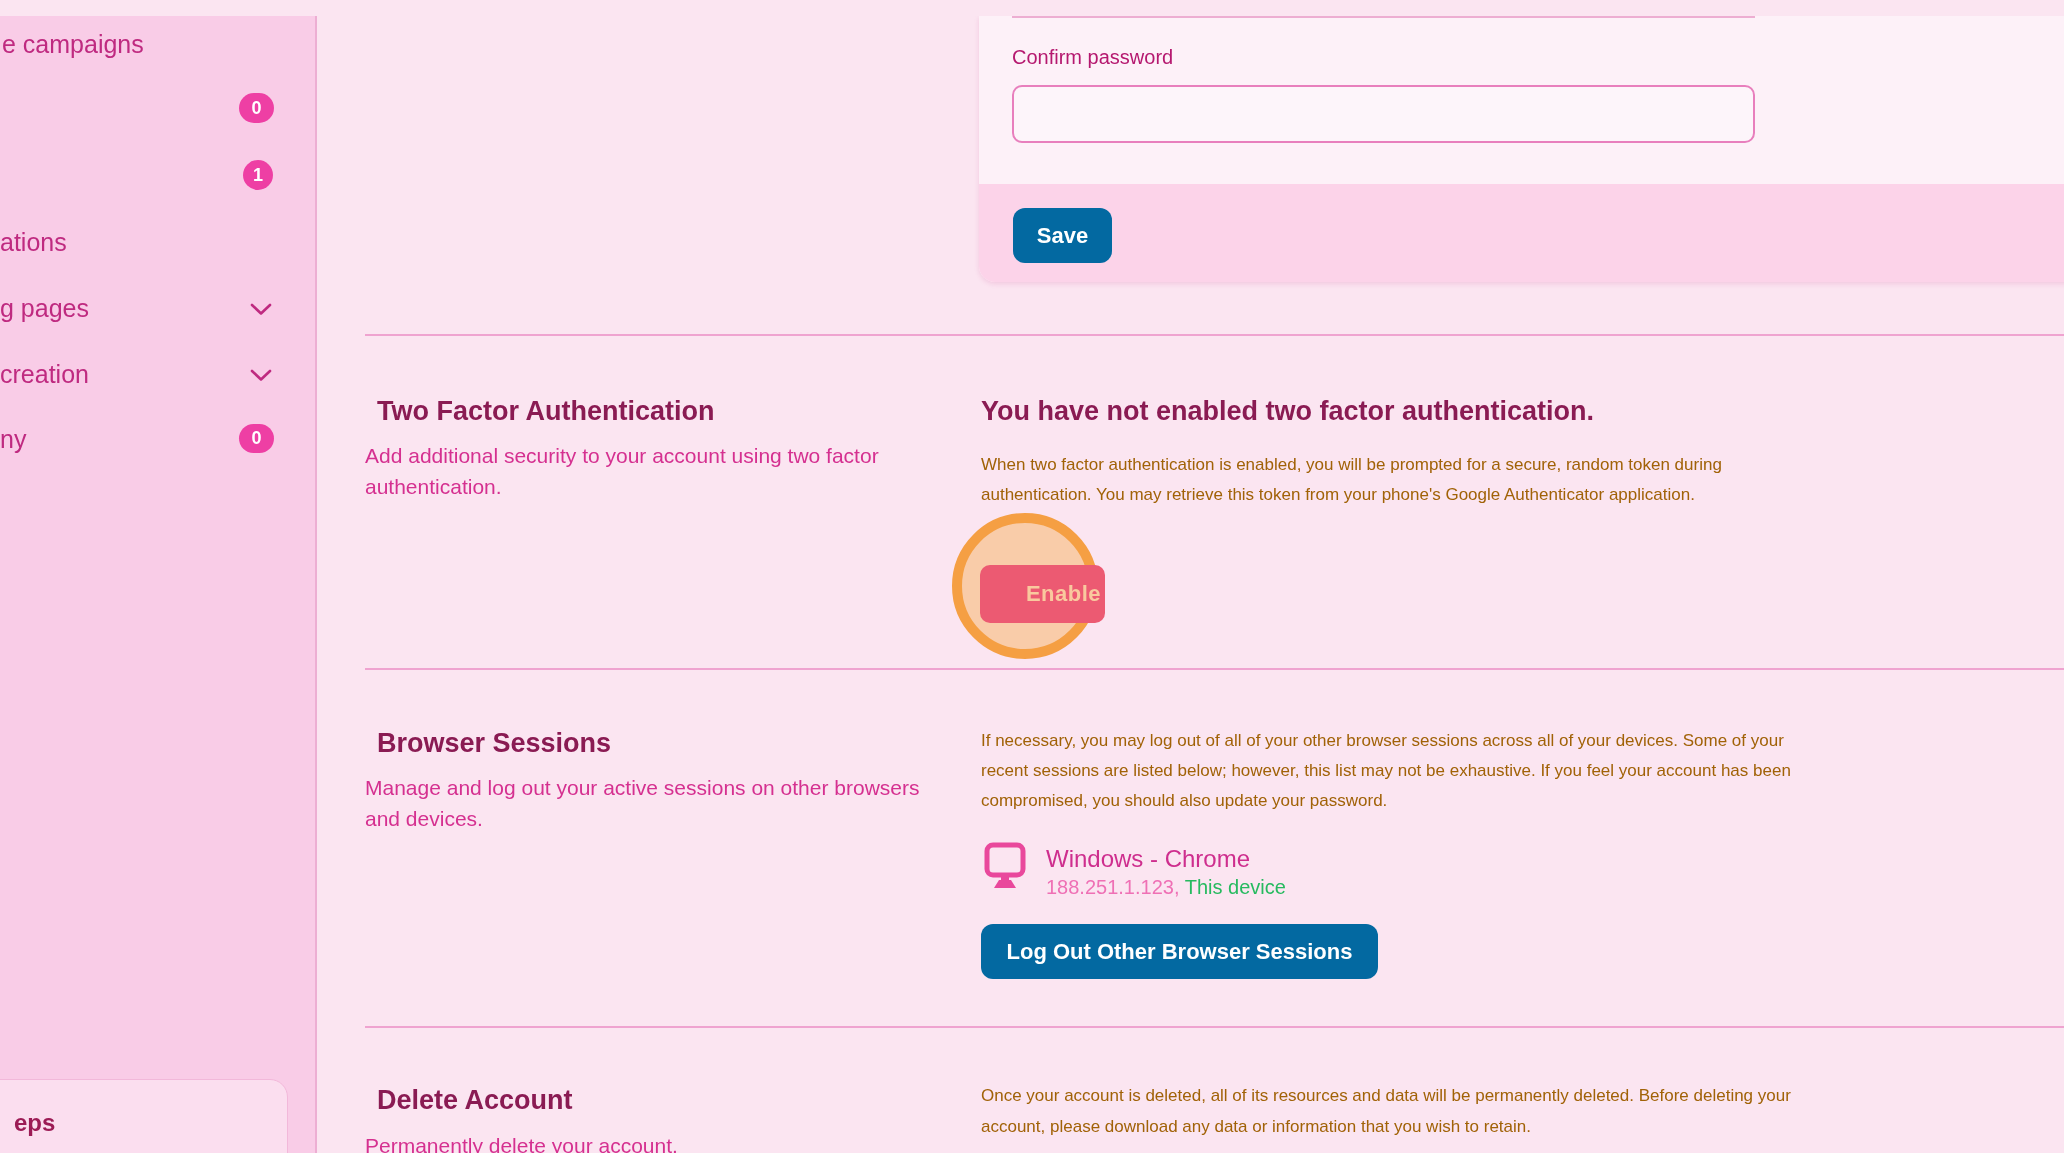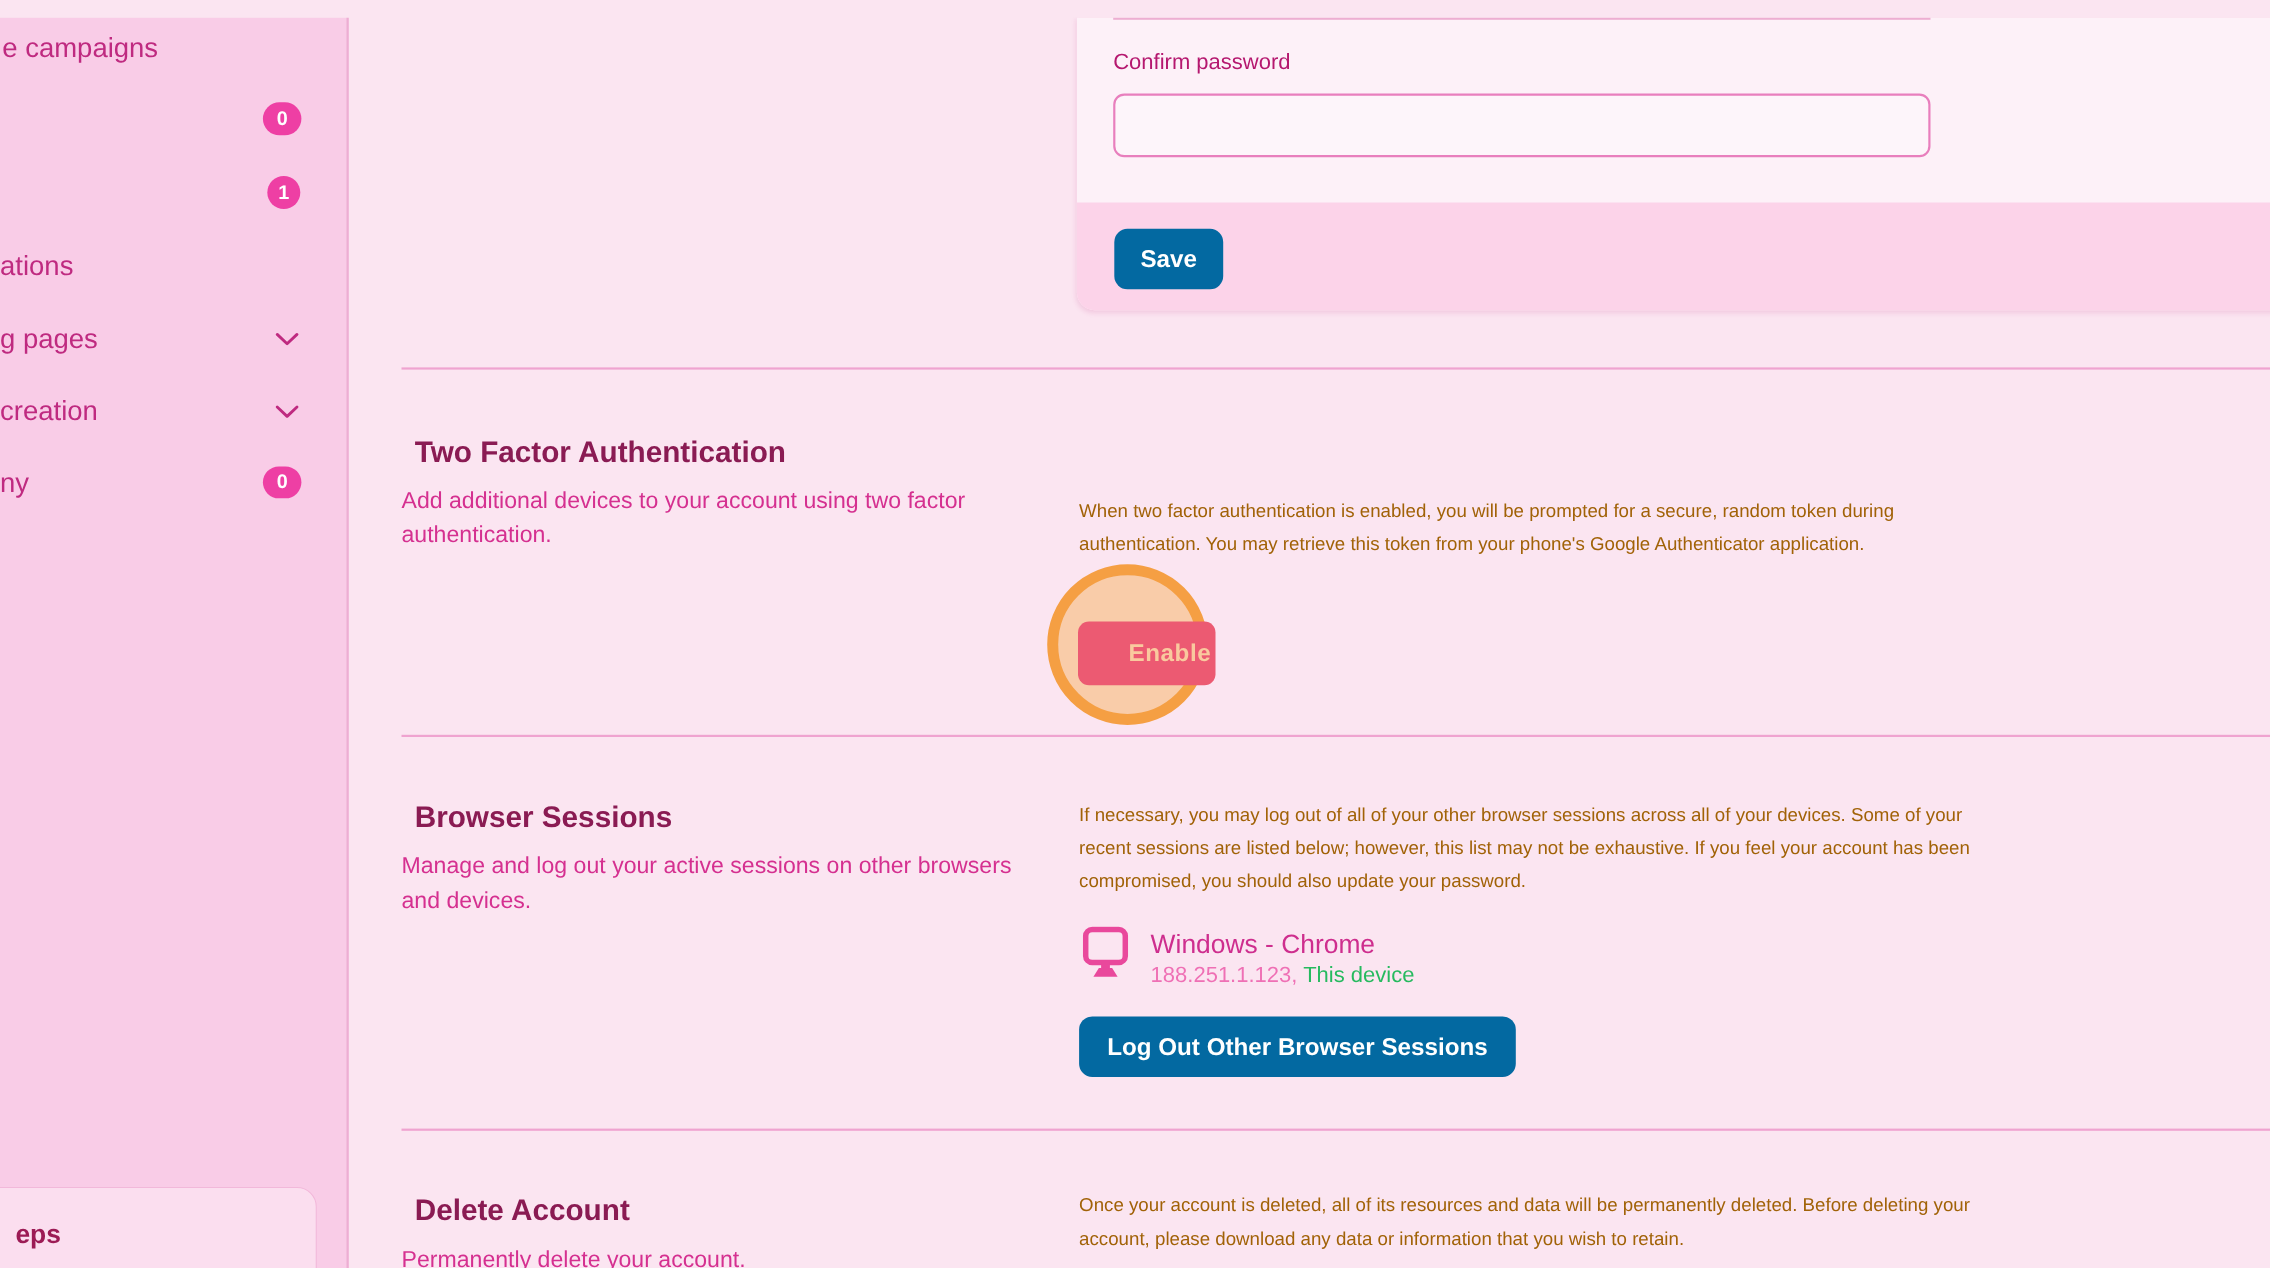--- a/index.html
+++ b/index.html
@@ -132,22 +132,23 @@
     <label class="pwd-label">Confirm password</label>
     <input class="pwd-input" type="password" value="" style="">
     <div class="pwd-footer">
       <button class="btn save-btn">Save</button>
     </div>
   </section>
 
   <div class="divider d1"></div>
 
   <h2 class="sec-title" style="top:380px;">Two Factor Authentication</h2>
-  <p class="sec-desc" style="top:424px;">Add additional devices to your account using two factor authentication.</p>
+  <p class="sec-desc" style="top:424px;">Add additional security to your account using two factor authentication.</p>
 
+  <h3 class="col-title" style="top:380px;">You have not enabled two factor authentication.</h3>
   <p class="col-body" style="top:434px;">When two factor authentication is enabled, you will be prompted for a secure, random token during authentication. You may retrieve this token from your phone's Google Authenticator application.</p>
 
   <div class="click-ring"></div>
   <button class="enable-btn">Enable</button>
 
   <div class="divider d2"></div>
 
   <h2 class="sec-title" style="top:712px;">Browser Sessions</h2>
   <p class="sec-desc" style="top:756px;">Manage and log out your active sessions on other browsers and devices.</p>
 

